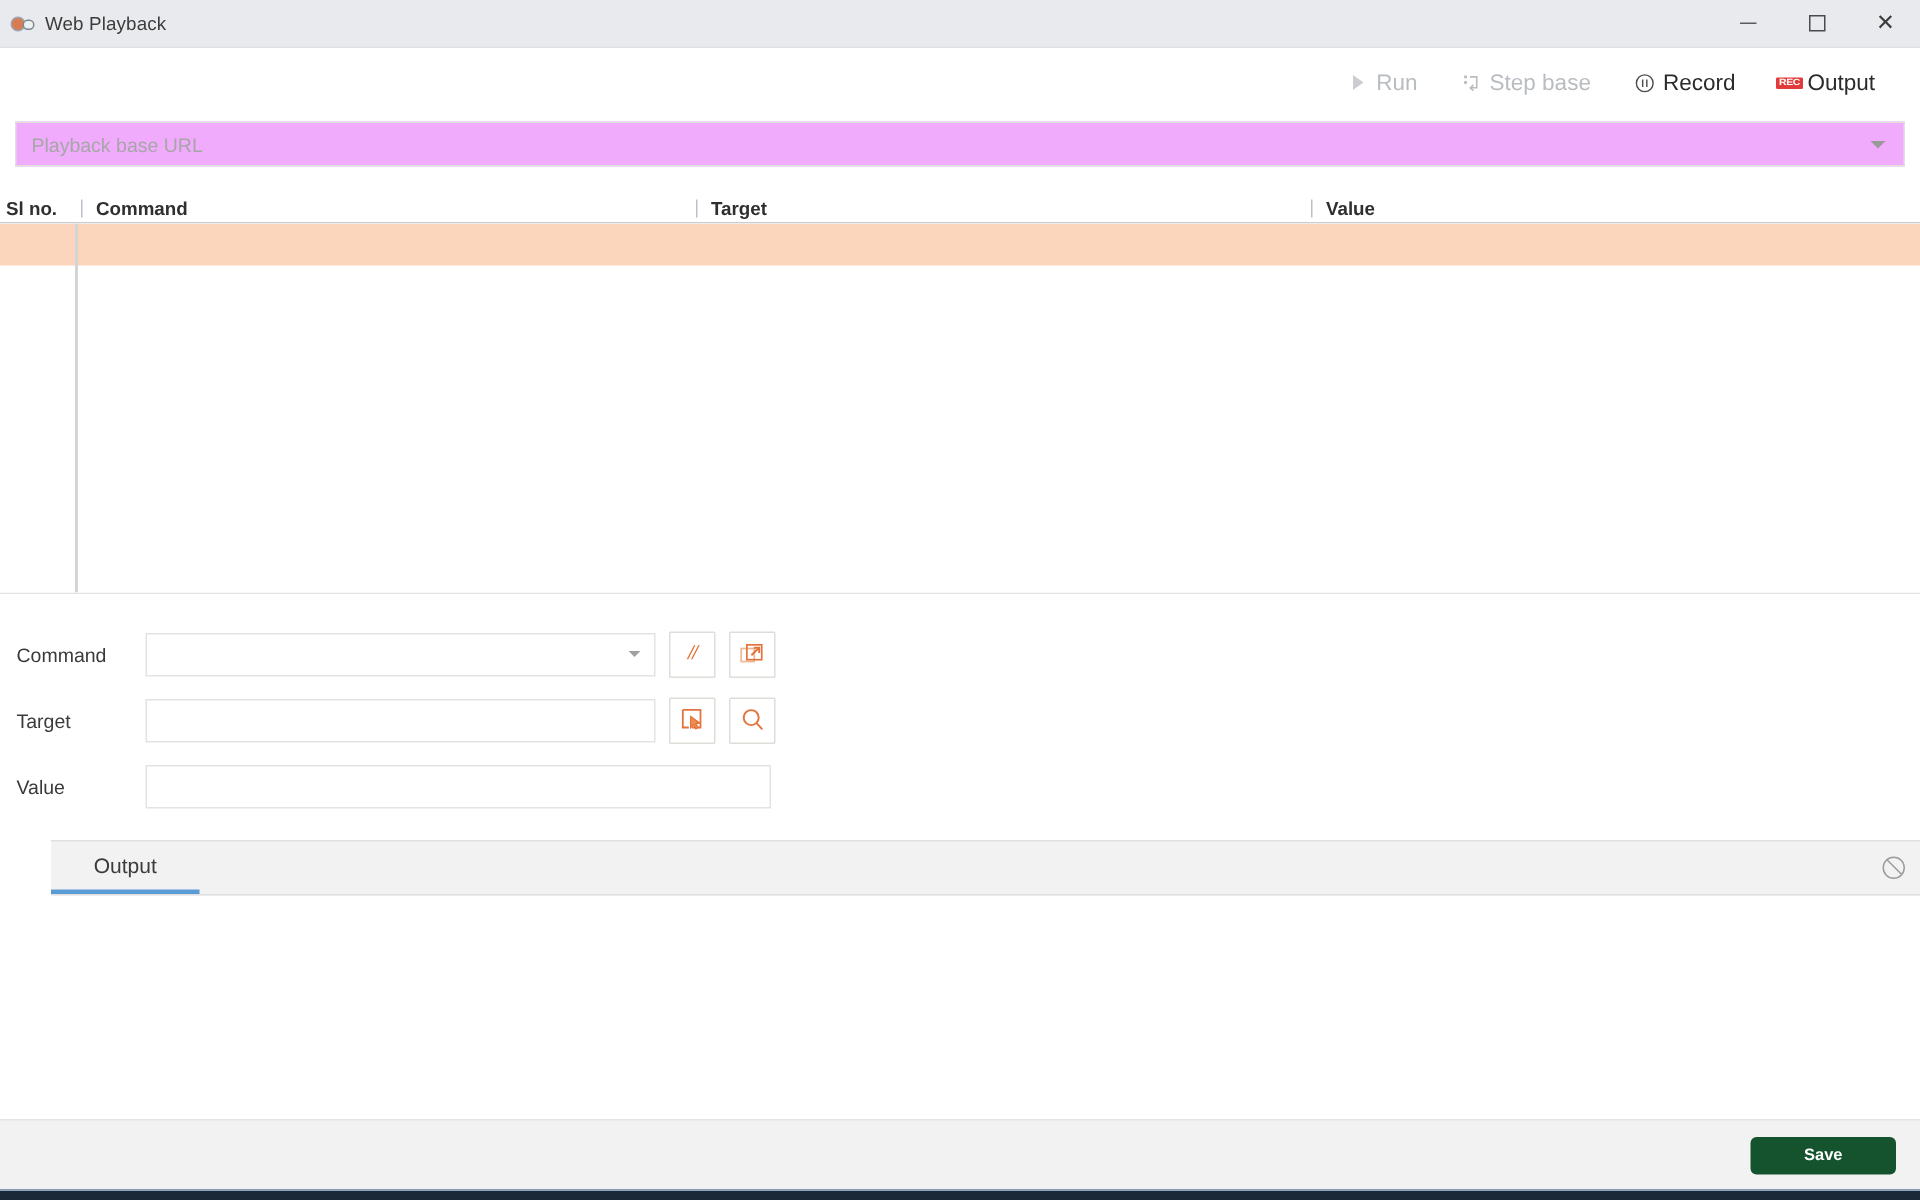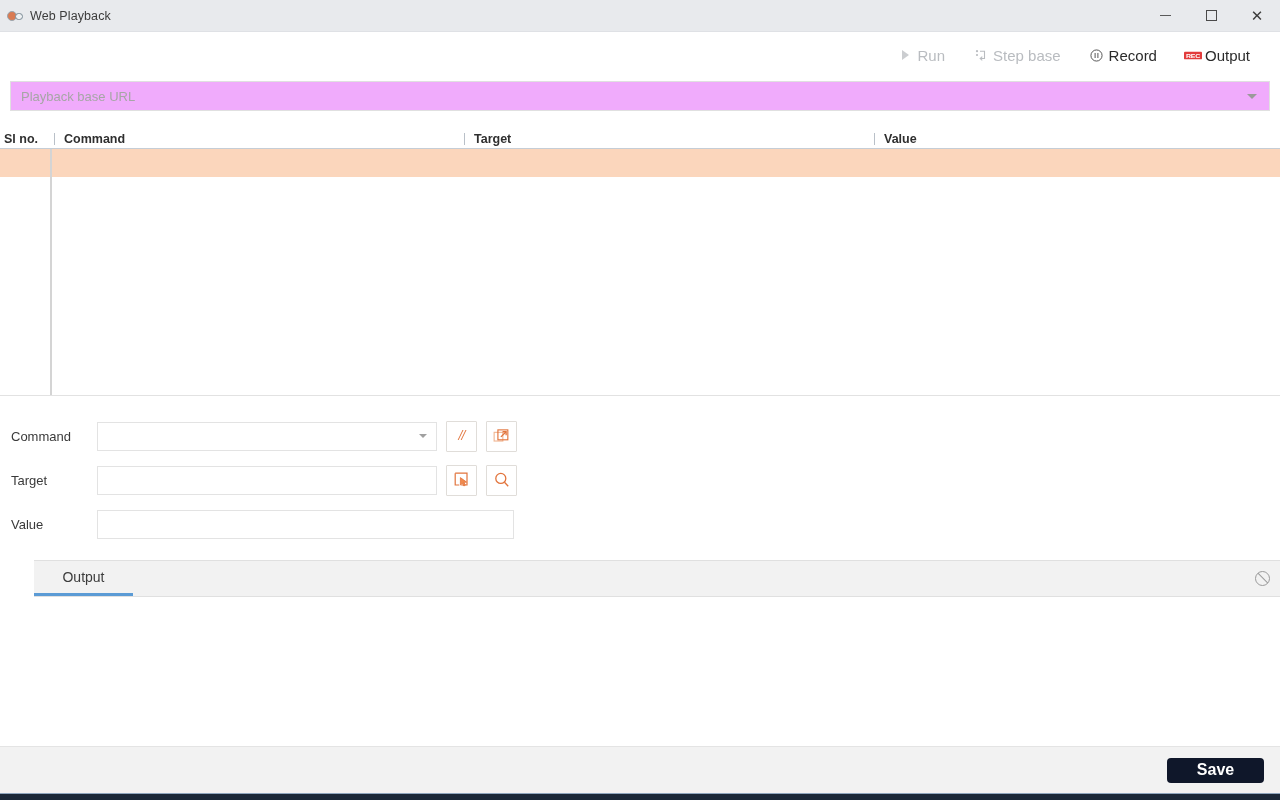--- a/index.html
+++ b/index.html
@@ -387,25 +387,25 @@
     background: #f2f2f2;
     border-top: 1px solid #e4e4e4;
     display: flex;
     align-items: center;
     justify-content: flex-end;
     padding-right: 16px;
   }
   .save-btn {
     width: 97px;
     height: 25px;
-    background: #0f172a;
+    background: #14532d;
     color: #ffffff;
     border: none;
     border-radius: 4px;
-    font-size: 16px;
+    font-size: 11px;
     font-weight: bold;
     cursor: pointer;
     font-family: "Liberation Sans", sans-serif;
   }
   .taskbar-strip {
     height: 6px;
     min-height: 6px;
     background: #1b2838;
     border-top: 1px solid #8fa5bd;
   }

